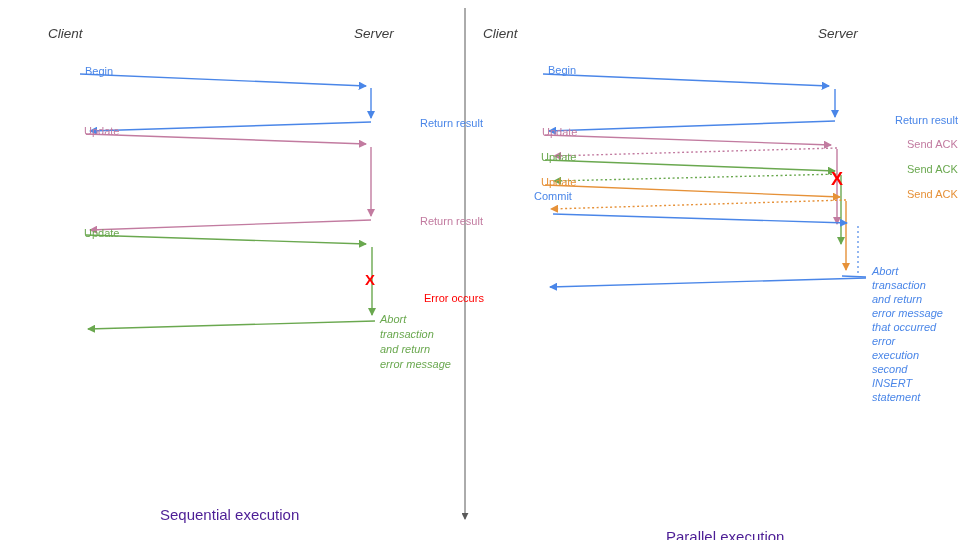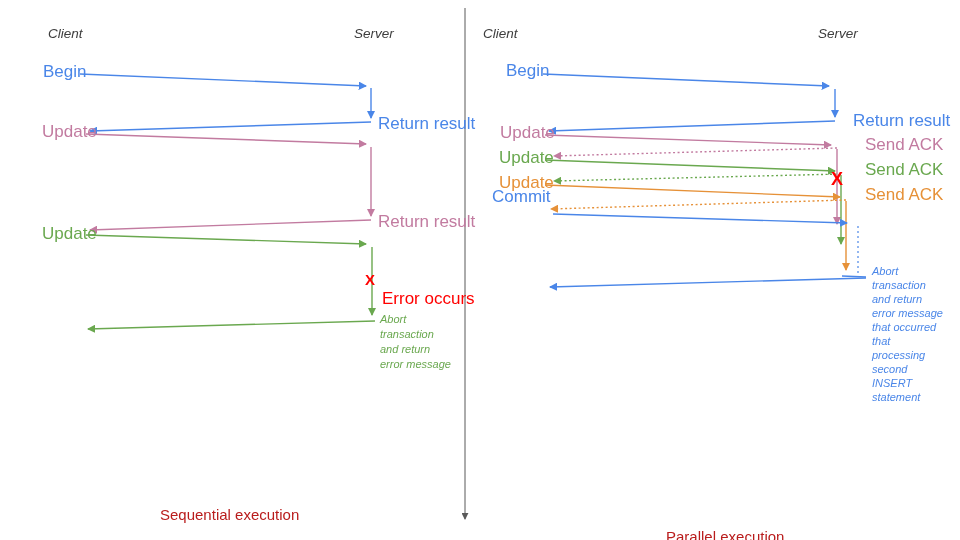--- a/index.html
+++ b/index.html
@@ -1,21 +1,21 @@
 <!DOCTYPE html>
 <html><head>
 <meta charset="utf-8">
 <style>
   html,body{margin:0;padding:0;background:#ffffff;}
   #canvas{position:relative;width:960px;height:540px;background:#fff;overflow:hidden;
           font-family:"Liberation Sans",sans-serif;border-radius:27px;}
   #wires{position:absolute;left:0;top:0;width:960px;height:540px;}
-  .lbl{position:absolute;font-size:17px;line-height:13px;white-space:nowrap;}
+  .lbl{position:absolute;font-size:11px;line-height:13px;white-space:nowrap;margin-left:42px;}
   .hdr{position:absolute;font-size:13.5px;font-style:italic;color:#3d3d3d;white-space:nowrap;}
-  .title{position:absolute;font-size:15px;color:#b91c1c;white-space:nowrap;}
+  .title{position:absolute;font-size:15px;color:#4c1d95;white-space:nowrap;}
   .c-blue{color:#4a86e8;}
   .c-pink{color:#c27ba0;}
   .c-green{color:#6aa84f;}
   .c-orange{color:#e69138;}
   .c-red{color:#ff0000;}
   .xmark{position:absolute;color:#ff0000;font-weight:bold;font-size:15px;line-height:15px;}
   .xmark.big{font-size:18px;line-height:18px;}
   .abort{position:absolute;font-size:11px;line-height:15px;font-style:italic;}
   .abort div{white-space:nowrap;}
   .abort.tight div{line-height:14px;}
@@ -124,22 +124,22 @@
   <div class="lbl c-blue" style="left:492px;top:190px;">Commit</div>
 
   <div class="xmark big" style="left:831px;top:170px;">X</div>
 
   <div class="abort tight c-blue" style="left:872px;top:264px;">
     <div>Abort</div>
     <div>transaction</div>
     <div>and return</div>
     <div>error message</div>
     <div>that occurred</div>
-    <div>that</div>
-    <div>processing</div>
+    <div>error</div>
+    <div>execution</div>
     <div>second</div>
     <div>INSERT</div>
     <div>statement</div>
   </div>
 
   <div class="title" style="left:666px;top:528px;">Parallel execution</div>
 
   <div class="time-lbl" style="left:450px;top:526px;margin-top:13px;">Time</div>
 
 </div>

